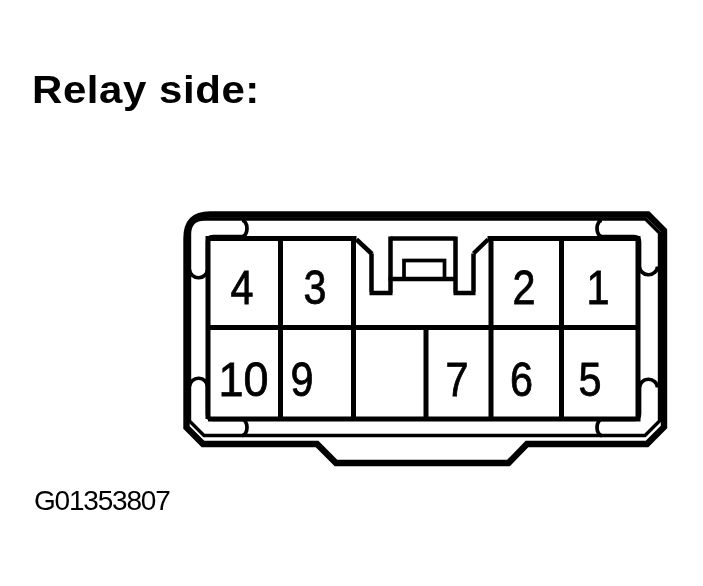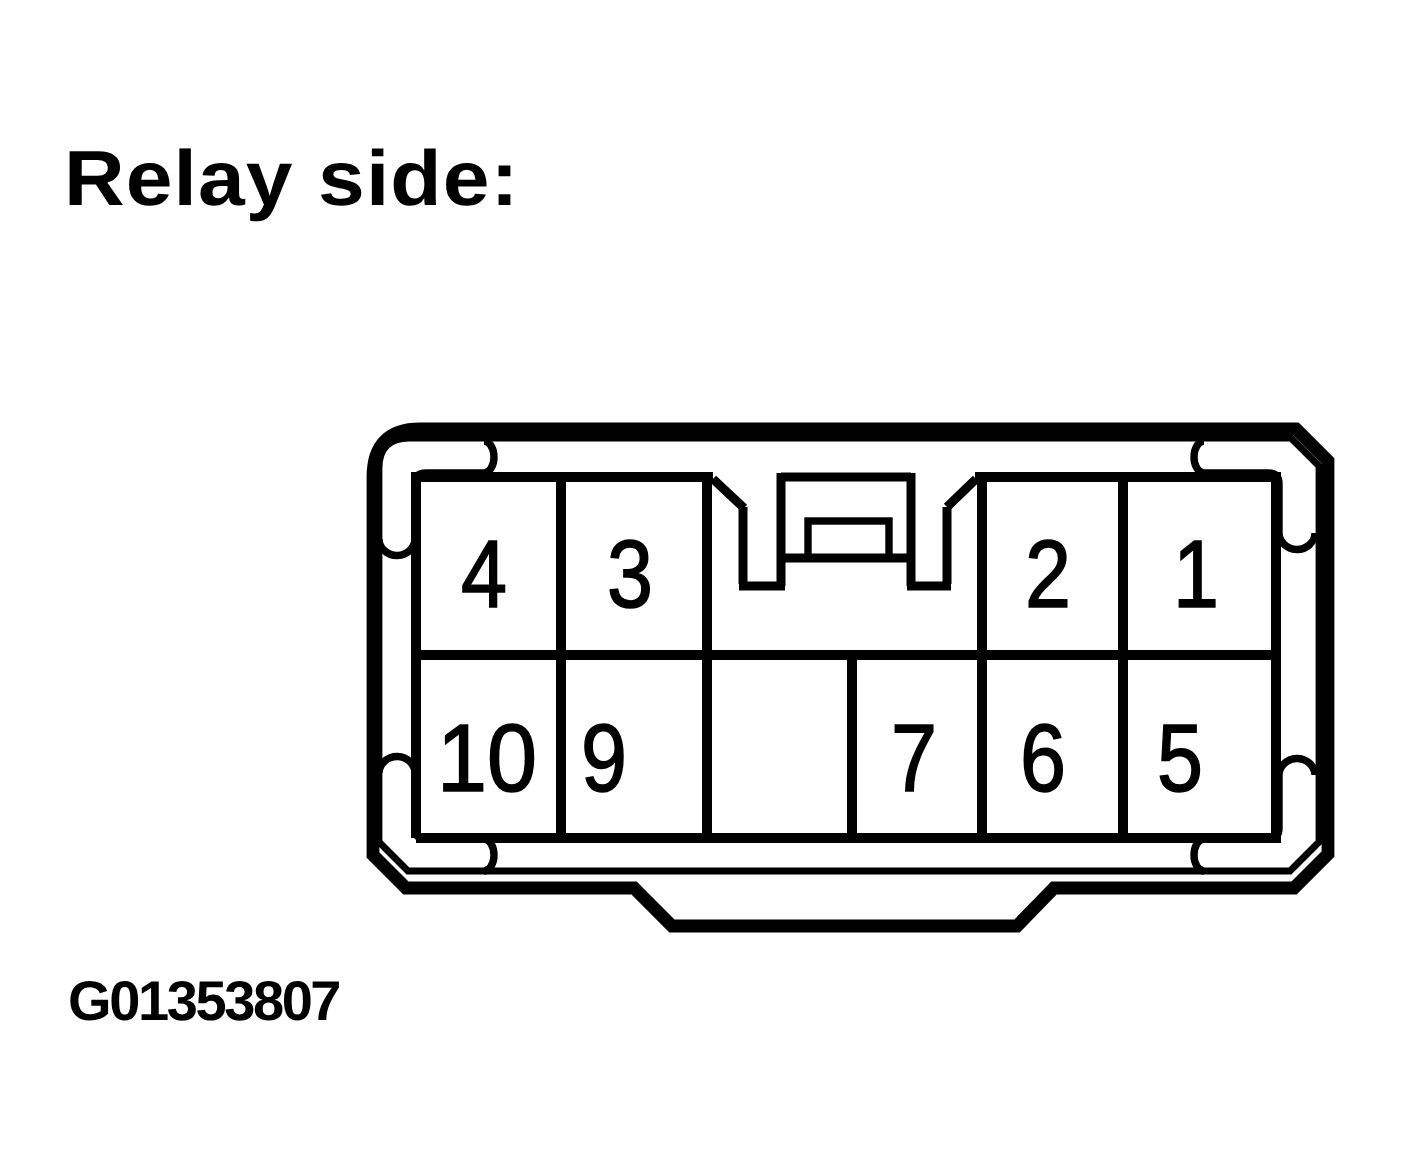--- a/index.html
+++ b/index.html
@@ -1,20 +1,20 @@
 <!DOCTYPE html>
 <html><head>
 <meta charset="utf-8">
 <style>
   html,body{margin:0;padding:0;}
   body{width:703px;height:586px;background:#ffffff;position:relative;overflow:hidden;
        font-family:"Liberation Sans", sans-serif;}
   .t1{position:absolute;left:32px;top:70px;font-size:42px;font-weight:bold;color:#000;
       line-height:1;letter-spacing:0.55px;transform:scale(1,0.93);transform-origin:left top;}
-  .t2{position:absolute;left:34px;top:487px;font-size:28px;font-weight:bold;color:#000;
+  .t2{position:absolute;left:34px;top:487px;font-size:28px;font-weight:normal;color:#000;
       line-height:1;letter-spacing:-1.2px;}
   svg{position:absolute;left:0;top:0;}
   text{font-family:"Liberation Sans", sans-serif;font-size:48px;fill:#000;stroke:#000;stroke-width:0.8;}
 </style>
 </head>
 <body>
 
 <div class="t1">Relay side:</div>
 
 <div class="t2">G01353807</div>

